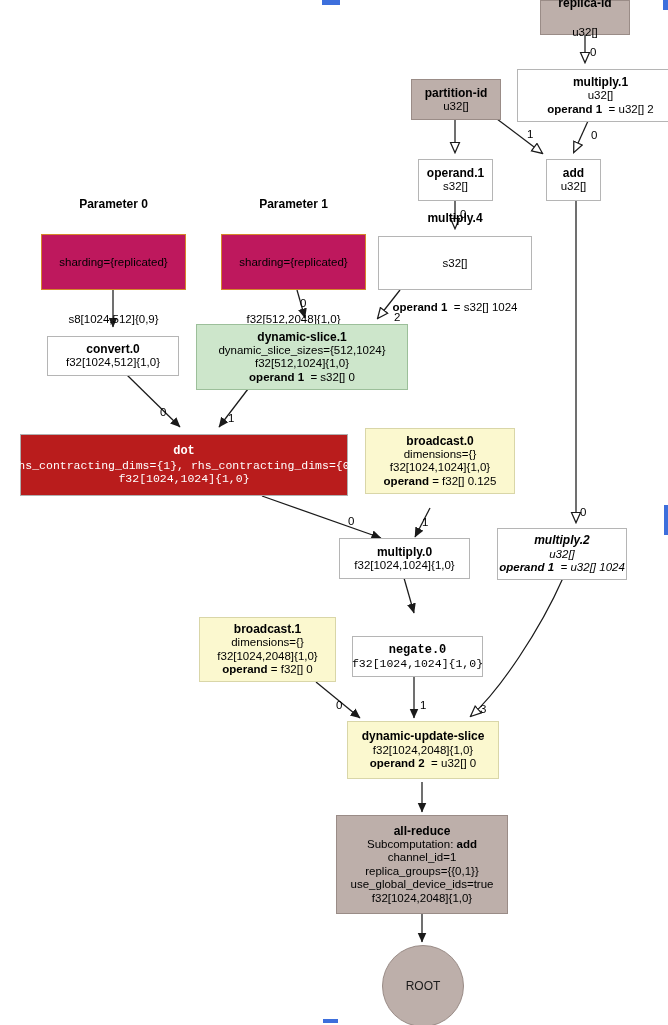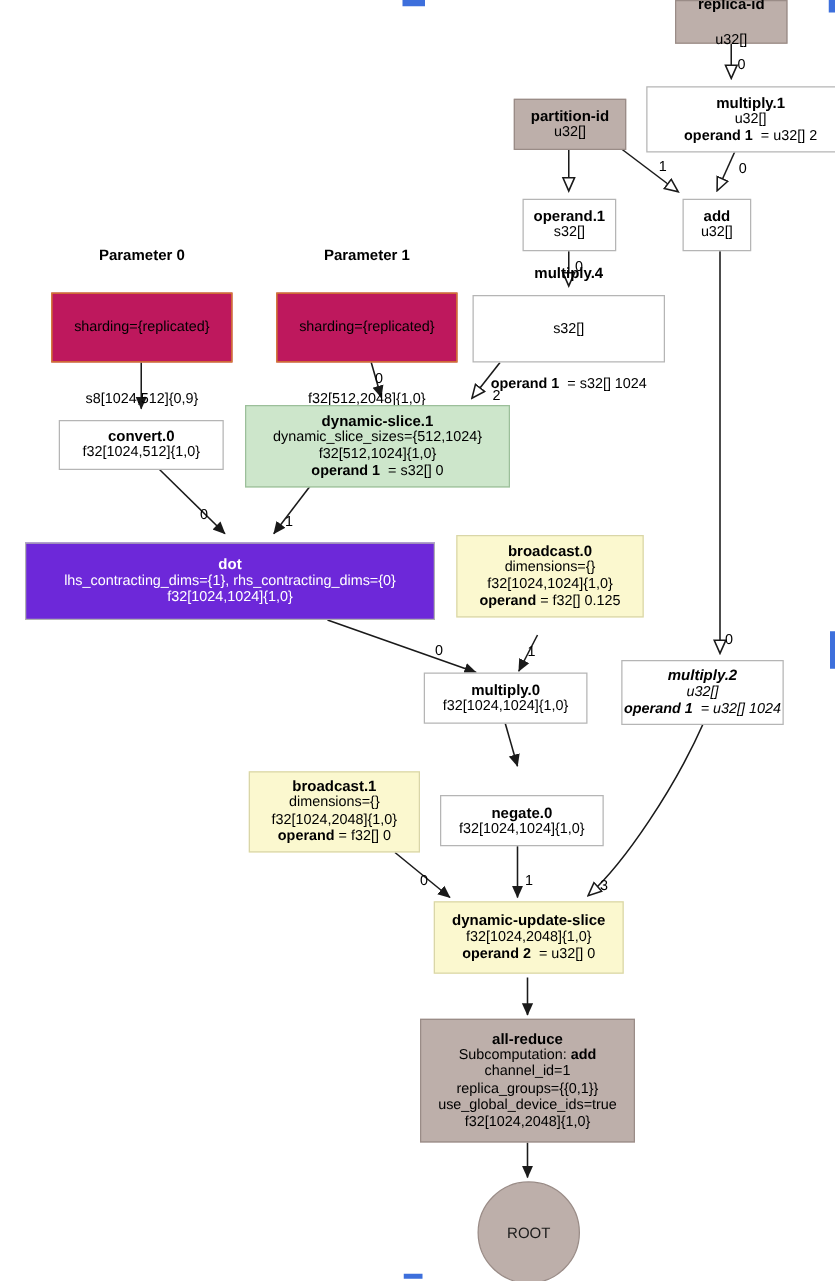--- a/index.html
+++ b/index.html
@@ -47,21 +47,21 @@
     white-space: nowrap;
   }
   .node .ln {
     white-space: nowrap;
     font-size: 11.5px;
   }
   .node .ln b { font-weight: bold; }
   .n-param   { background: #be185d; border-color: #d4862a; gap: 44px; }
   .n-plain   { background: #ffffff; border-color: #b5b5b5; }
   .n-green   { background: #cde6cb; border-color: #9cbf9a; }
-  .n-blue    { background: #6d28d9; border-color: #2c55971; color: #ffffff; }
+  .n-blue    { background: #b91c1c; border-color: #2c55971; color: #ffffff; font-family: Liberation Mono, monospace; }
   .n-yellow  { background: #fbf8cf; border-color: #d9d6a8; }
   .n-gray    { background: #bdafaa; border-color: #9a8c87; }
   .root-node {
     position: absolute;
     border-radius: 50%;
     background: #bdafaa;
     border: 1px solid #9a8c87;
     display: flex;
     align-items: center;
     justify-content: center;
@@ -230,21 +230,21 @@
     <div class="ln"><b>operand 1</b>&nbsp;&nbsp;=&nbsp;u32[] 1024</div>
   </div>
 
   <div class="node n-yellow" style="left:199px; top:617px; width:137px; height:65px;align-items:center;">
     <div class="ttl">broadcast.1</div>
     <div class="ln">dimensions={}</div>
     <div class="ln">f32[1024,2048]{1,0}</div>
     <div class="ln"><b>operand</b>&nbsp;=&nbsp;f32[] 0</div>
   </div>
 
-  <div class="node n-plain" style="left:352px; top:636px; width:131px; height:41px;">
+  <div class="node n-plain" style="left:352px; top:636px; width:131px; height:41px;font-family:Liberation Mono, monospace;">
     <div class="ttl">negate.0</div>
     <div class="ln">f32[1024,1024]{1,0}</div>
   </div>
 
   <div class="node n-yellow" style="left:347px; top:721px; width:152px; height:58px;">
     <div class="ttl">dynamic-update-slice</div>
     <div class="ln">f32[1024,2048]{1,0}</div>
     <div class="ln"><b>operand 2</b>&nbsp;&nbsp;=&nbsp;u32[] 0</div>
   </div>
 

